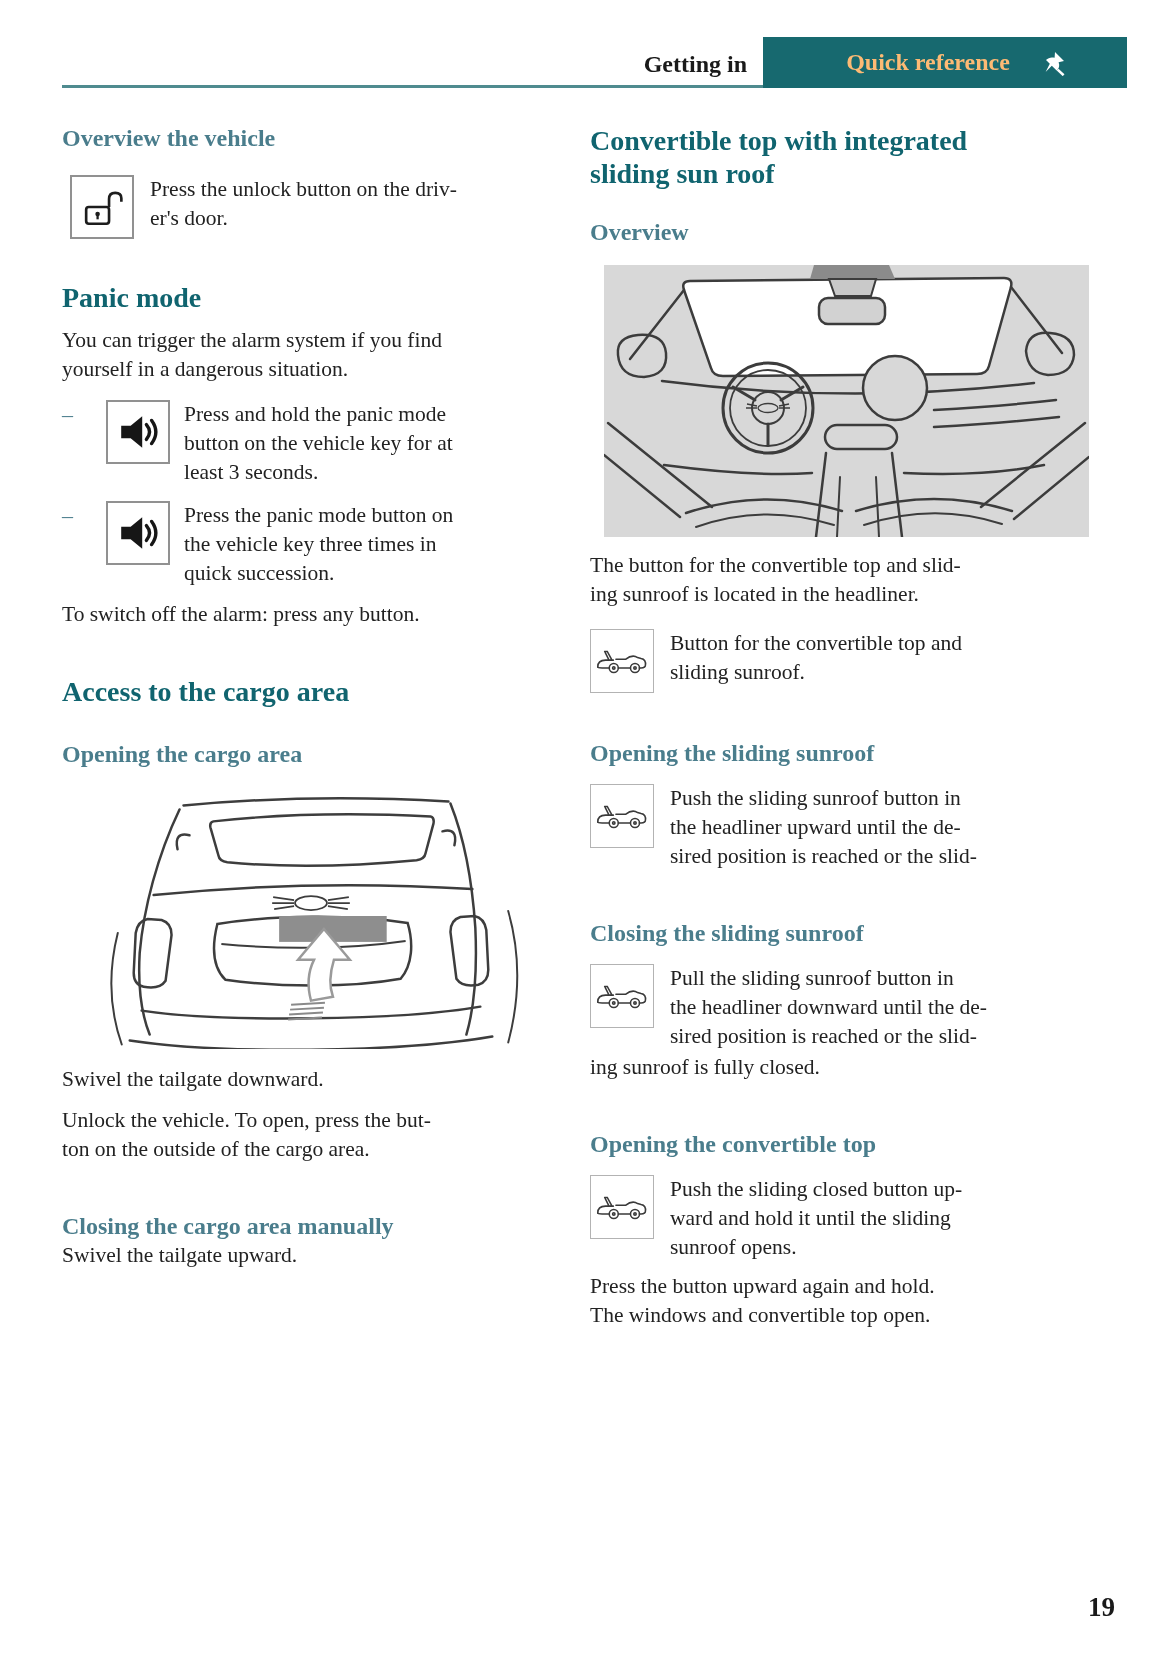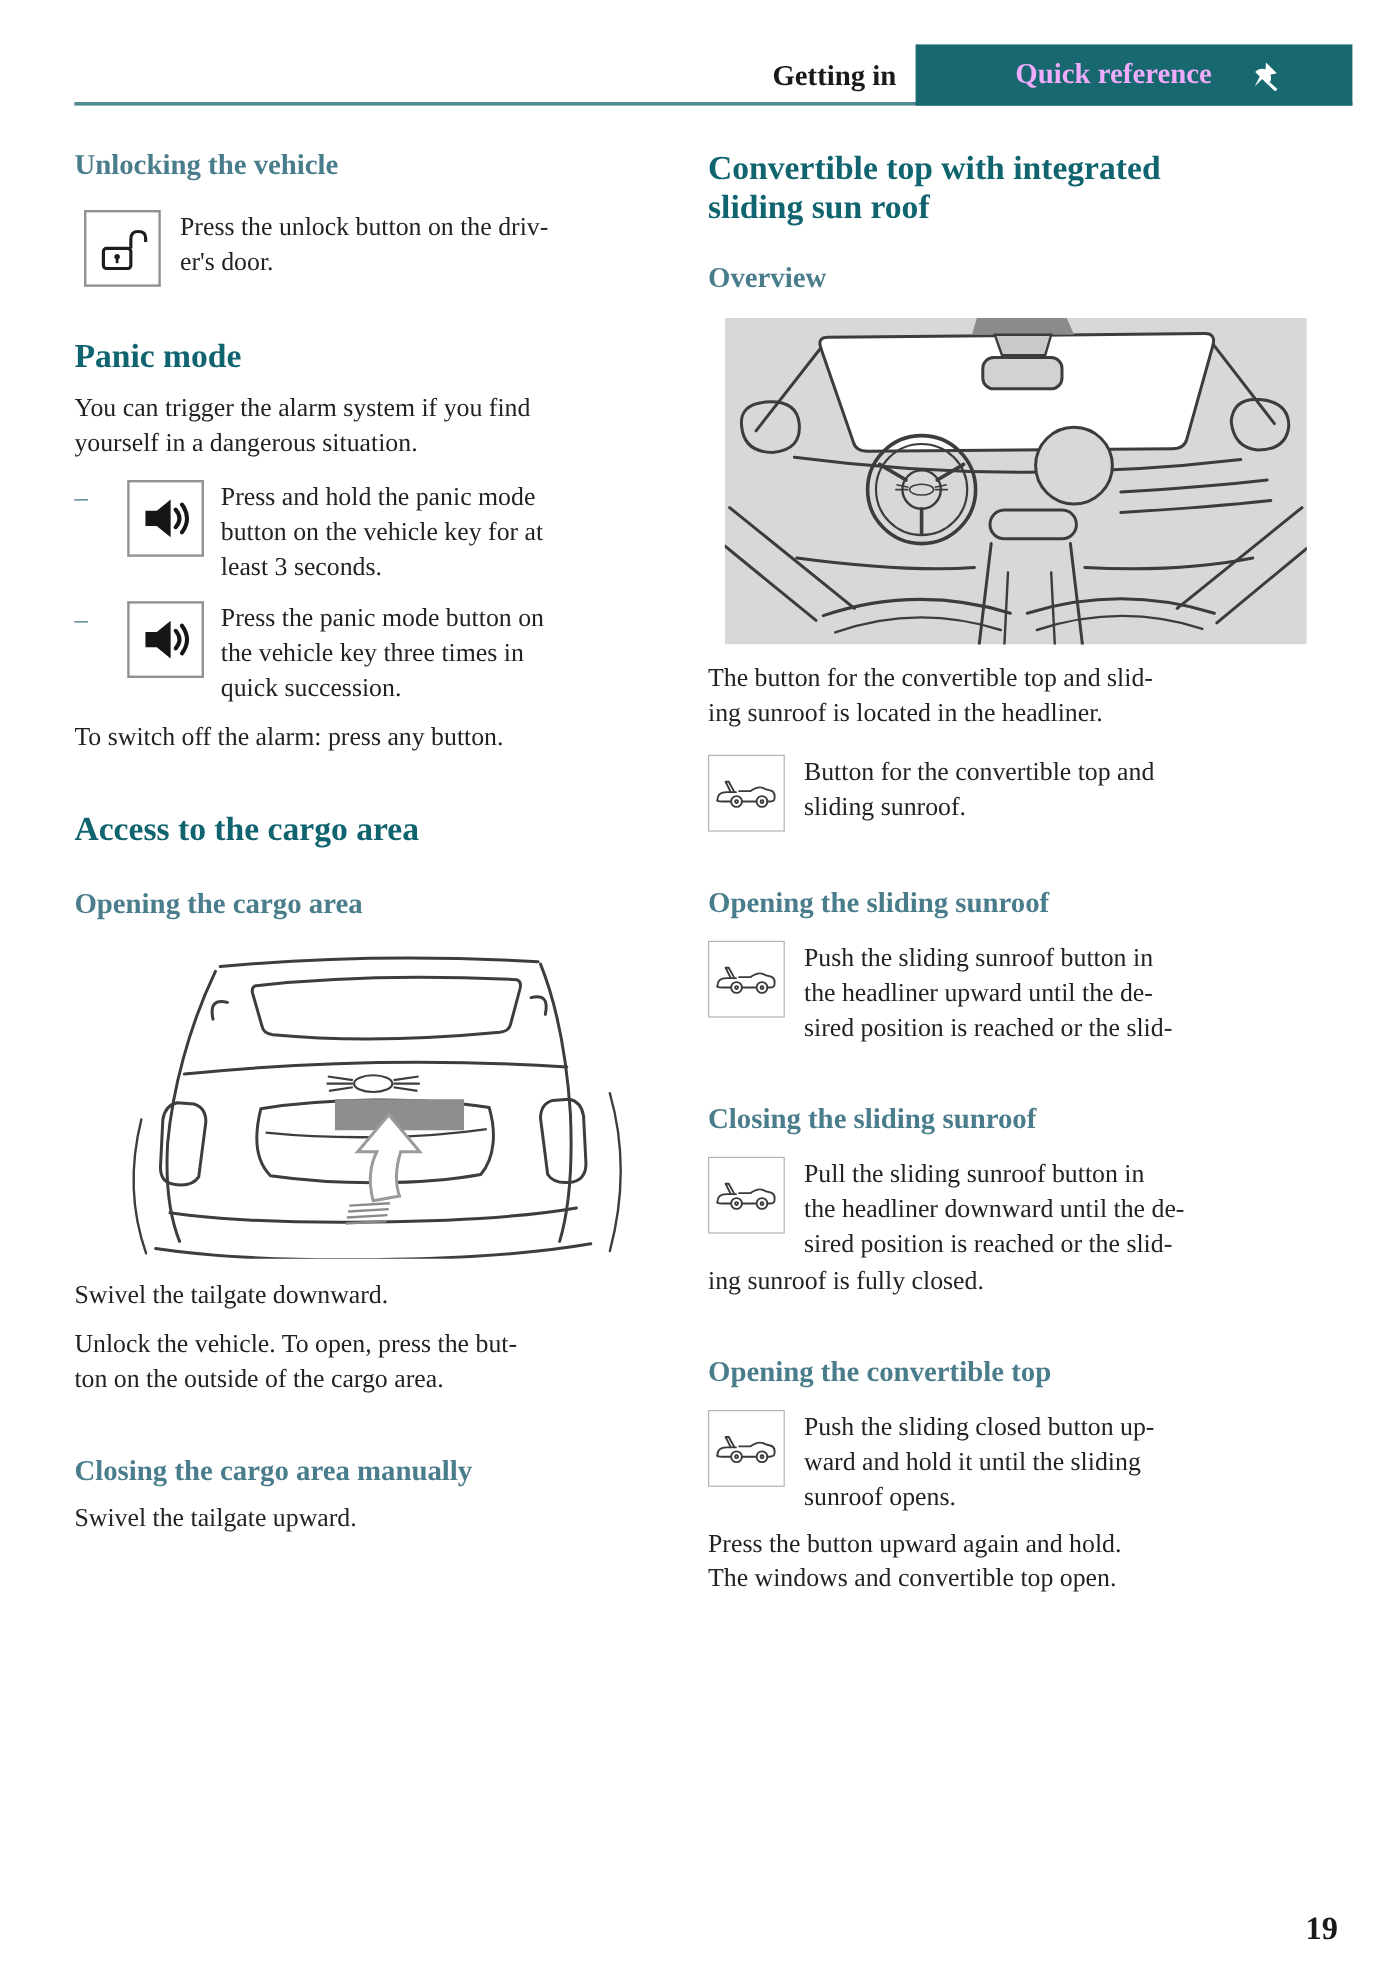--- a/index.html
+++ b/index.html
@@ -4,21 +4,21 @@
 <style>
   html,body{margin:0;padding:0;background:#fff;}
   .page{position:relative;width:1165px;height:1653px;background:#ffffff;overflow:hidden;
         font-family:"Liberation Serif",serif;color:#222;padding-left:28px;}
   
   .header{position:absolute;top:0;left:0;width:1165px;height:88px;}
   .header-rule{position:absolute;left:62px;right:38px;bottom:0;height:3px;background:#4f8b8f;}
   .tab-left{position:absolute;right:418px;bottom:10px;font-size:24px;font-weight:bold;color:#1a1a1a;}
   .tab-right{position:absolute;right:38px;bottom:0;width:364px;height:51px;background:#17696f;
              display:flex;align-items:center;justify-content:center;gap:0;}
-  .tab-right .lbl{color:#f0abfc;font-weight:bold;font-size:24px;margin-left:48px;}
+  .tab-right .lbl{color:#fdba74;font-weight:bold;font-size:24px;margin-left:48px;}
   .tab-right .pin{margin-left:30px;margin-right:26px;width:26px;height:26px;}
   
   .content{position:absolute;top:88px;left:0;width:1165px;padding:0 62px;box-sizing:border-box;
            display:grid;grid-template-columns:498px 513px;column-gap:30px;}
   .h2{font-size:28px;line-height:33px;font-weight:bold;color:#10646f;white-space:pre-line;margin:0;}
   .h3{font-size:24px;line-height:29px;font-weight:bold;color:#4a7d8c;white-space:pre-line;margin:0;}
   .p{font-size:21.5px;line-height:29px;white-space:pre-line;margin:0;}
   .icon-box{width:64px;height:64px;box-sizing:border-box;border:2px solid #919191;background:#fff;
             display:flex;align-items:center;justify-content:center;flex:none;}
   .icon-box.light{border:1.5px solid #b3b3b3;}
@@ -47,21 +47,21 @@
           <path d="M17.6 19.6 L23.6 25.2" stroke="#fff" stroke-width="2.6"></path>
         </svg>
       </span>
     </div>
   </div>
 
   <div class="content">
 
     <div class="col">
 
-      <div class="h3" style="margin-top:36px">Unlocking the vehicle</div>
+      <div class="h3" style="margin-top:36px">Overview the vehicle</div>
 
       <div class="iconrow" style="margin-top:22px">
         <div class="icon-box" style="margin-left:8px">
           <svg width="44" height="44" viewBox="0 0 50 46">
             <rect x="7" y="23" width="26" height="19" rx="3" fill="none" stroke="#1d1d1d" stroke-width="3"></rect>
             <circle cx="20" cy="31" r="2.6" fill="#1d1d1d"></circle>
             <rect x="18.7" y="31" width="2.6" height="6" fill="#1d1d1d"></rect>
             <path d="M33 23 V14 Q33 7 40 7 Q47 7 47 13 V17" fill="none" stroke="#1d1d1d" stroke-width="3"></path>
           </svg>
         </div>
@@ -138,21 +138,21 @@
         <g stroke="#8a8a8a" stroke-width="2">
           <path d="M230 222 L264 220 M229 227 L263 225 M228 232 L262 230 M227 237 L261 235"></path>
         </g>
       </svg>
 
       <div class="p" style="margin-top:16px">Swivel the tailgate downward.</div>
       <div class="p" style="margin-top:12px">Unlock the vehicle. To open, press the but-
 ton on the outside of the cargo area.</div>
 
       <div class="h3" style="margin-top:48px">Closing the cargo area manually</div>
-      <div class="p" style="margin-top:10px">Swivel the tailgate upward.</div>
+      <div class="p" style="">Swivel the tailgate upward.</div>
     </div>
 
     <div class="col">
 
       <div class="h2" style="margin-top:36px">Convertible top with integrated
 sliding sun roof</div>
       <div class="h3" style="margin-top:28px">Overview</div>
 
       <svg class="illu" style="margin-top:18px;margin-left:14px" width="485" height="272" viewBox="0 0 485 272">
         <rect x="0" y="0" width="485" height="272" fill="#d8d8d8"></rect>

